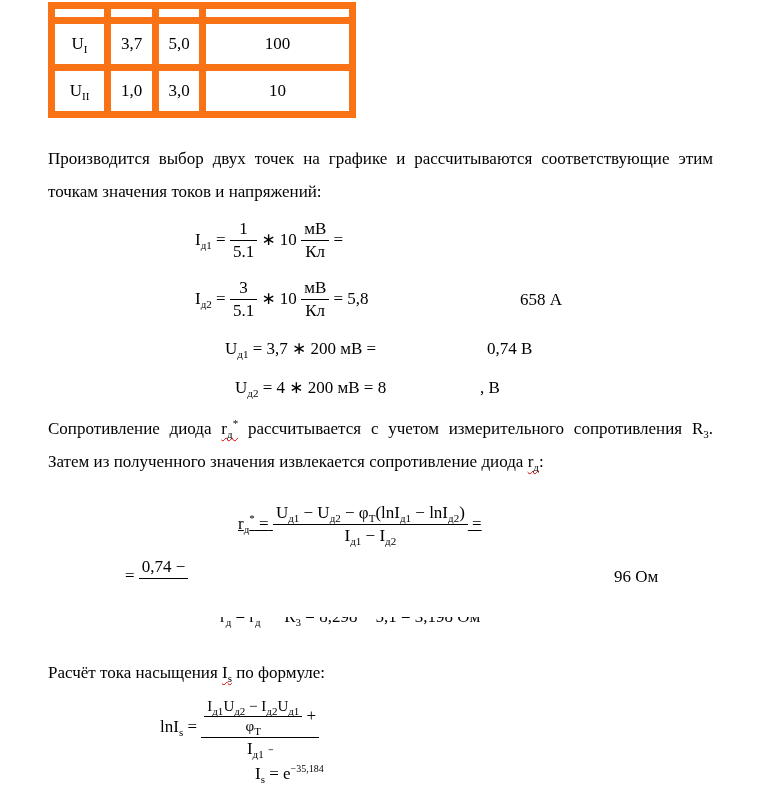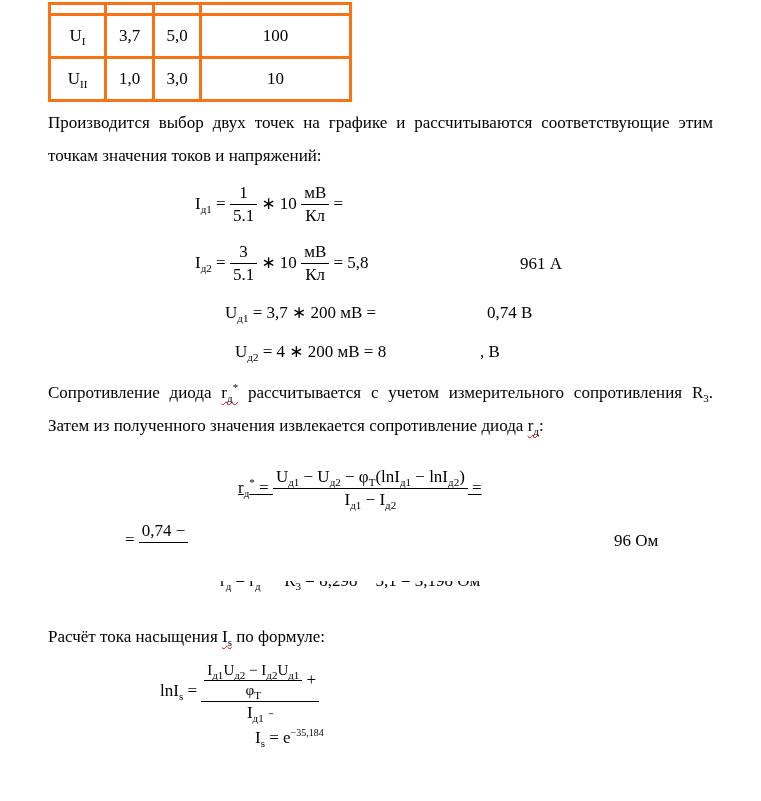--- a/index.html
+++ b/index.html
@@ -1,26 +1,26 @@
 <!DOCTYPE html>
 <html><head>
 <meta charset="utf-8">
 <style>
   html,body{margin:0;padding:0;background:#fff;}
   .page{position:relative;width:761px;height:801px;background:#ffffff;color:#000;
         font-family:"Liberation Serif",serif;overflow:hidden;}
   .content{padding:0 48px;}
 
   table.data{border-collapse:collapse;margin-top:2px;}
-  table.data td{border:3px solid #f97316;text-align:center;font-size:17px;padding:0;}
+  table.data td{border:7px solid #f97316;text-align:center;font-size:17px;padding:0;}
   tr.cut td{height:8px;}
   tr.body-row td{height:40px;}
 
   .para{font-size:17px;line-height:33px;text-align:justify;margin:0;}
-  .p1{margin-top:4px;}
+  .p1{margin-top:24px;}
   .p2{margin-top:14px;}
   .p3{margin-top:24px;}
 
   sub{font-size:11px;line-height:0;}
   sup{font-size:11px;line-height:0;}
 
   .frow{position:relative;font-size:17px;white-space:nowrap;}
   .frac{display:inline-block;vertical-align:middle;text-align:center;}
   .frac>.num{display:block;border-bottom:1px solid #000;padding:0 3px;line-height:1.3;}
   .frac>.den{display:block;padding:0 3px;line-height:1.3;}
@@ -84,21 +84,21 @@
       <span>=</span>
     </div>
 
     <div class="frow" style="margin-top:14px;padding-left:147px;">
       <span><span>I</span><sub>д2</sub></span>
       <span>=</span>
       <span class="frac"><span class="num">3</span><span class="den">5.1</span></span>
       <span>∗ 10</span>
       <span class="frac"><span class="num">мВ</span><span class="den">Кл</span></span>
       <span>= 5,8</span>
-      <span class="frag" style="left:472px;">961 А</span>
+      <span class="frag" style="left:472px;">658 А</span>
     </div>
 
     <div class="frow" style="margin-top:16px;padding-left:177px;">
       <span><span>U</span><sub>д1</sub></span>
       <span>= 3,7 ∗ 200 мВ =</span>
       <span class="frag" style="left:439px;">0,74 В</span>
     </div>
 
     <div class="frow" style="margin-top:18px;padding-left:187px;">
       <span><span>U</span><sub>д2</sub></span>

